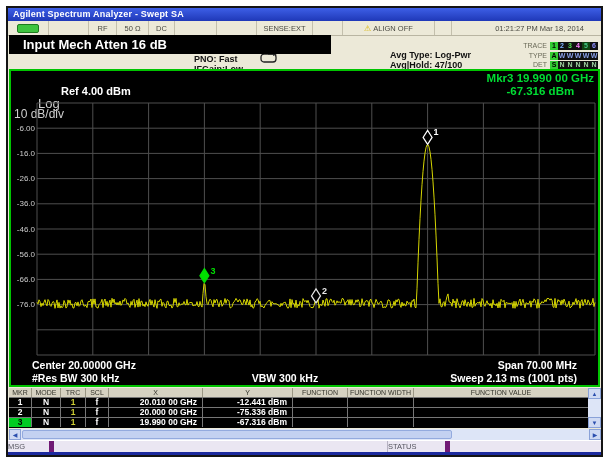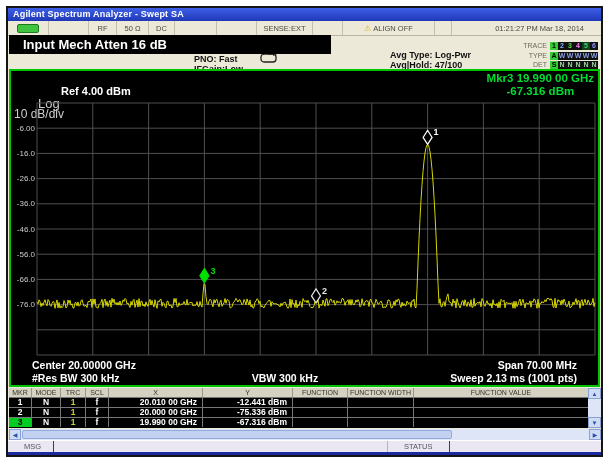--- a/index.html
+++ b/index.html
@@ -47,21 +47,21 @@
   .mkr-active { background:#00cc22; color:#000 !important; }
   
   .sb-btn { background:#cfdaf3; border:1px solid #8aa2d8; color:#2b4fae; display:flex; align-items:center; justify-content:center; font-size:6px; }
   #vscroll { position:absolute; left:580px; top:380px; width:13px; height:40px; background:#dde5f7; }
   #vscroll .sb-btn { position:absolute; left:0; width:13px; height:11px; }
   #hscroll { position:absolute; left:1px; top:421px; width:592px; height:11px; background:#dde5f7; }
   #hscroll .sb-btn { position:absolute; top:0; width:12px; height:11px; }
   #hthumb { position:absolute; left:13px; top:1px; width:430px; height:9px; background:#c3d1f1; border:1px solid #93aade; border-radius:2px; }
   
   #msgbar { position:absolute; left:0; top:432px; width:593px; height:12px; background:#eae6f2; border-top:1px solid #fff; display:flex; font-size:7.5px; color:#55555f; }
-  .msg-cell { border-right:1px solid #701a75; display:flex; align-items:center; padding-left:16px;text-align:right; }
+  .msg-cell { border-right:5px solid #701a75; display:flex; align-items:center; padding-left:0;text-align:right; }
   #bluestrip { position:absolute; left:0; top:444px; width:593px; height:4px; background:#1c2a9e; }
 </style>
 </head>
 <body>
 
 <div id="frame">
 
   <div id="titlebar">
     <span>Agilent Spectrum Analyzer - Swept SA</span>
   </div>

